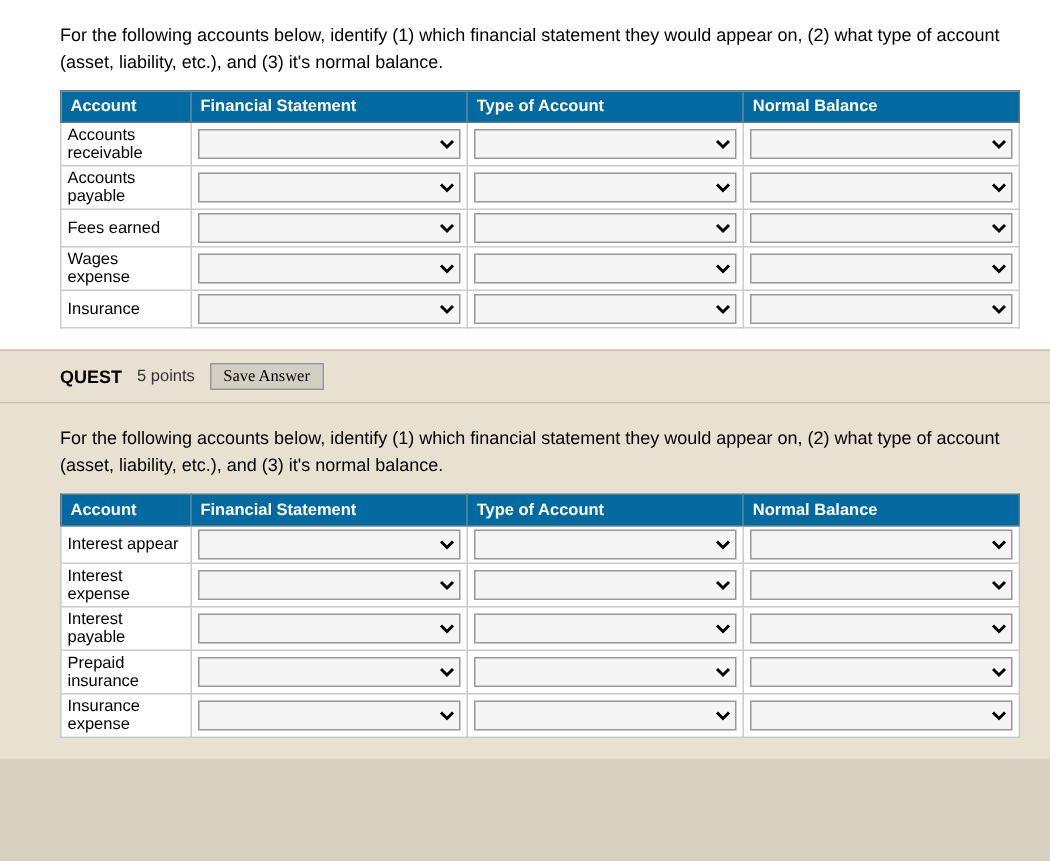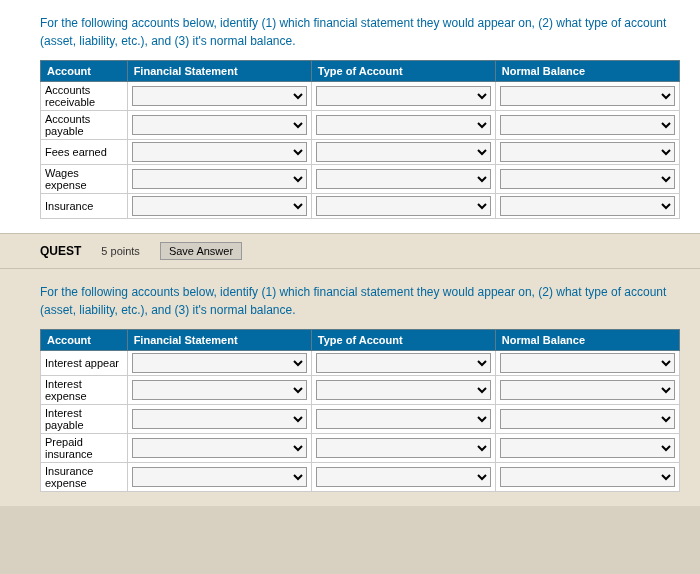--- a/index.html
+++ b/index.html
@@ -15,21 +15,21 @@
       margin: 0;
       padding: 14px 20px 14px 40px;
     }
     .question-block.shaded {
       background: #e8e0d0;
     }
     .question-text {
       font-size: 12px;
       line-height: 1.5;
       margin-bottom: 10px;
-      color: #0369a1;
+      color: #000000;
     }
     table {
       border-collapse: collapse;
       width: 100%;
       font-size: 11px;
     }
     thead tr {
       background: #0369a1;
       color: #fff;
     }
@@ -63,38 +63,39 @@
       border: 1px solid #999;
       background: #f5f5f5;
       padding: 1px 2px;
       appearance: auto;
     }
     .quest-header {
       background: #e8e0d0;
       padding: 8px 20px 8px 40px;
       display: flex;
       align-items: center;
-      gap: 20px;
+      gap: 10px;
       border-top: 1px solid #c8c0b0;
       border-bottom: 1px solid #c8c0b0;
     }
     .quest-label {
       font-weight: bold;
       font-size: 12px;
     }
     .points-label {
       font-size: 11px;
       color: #333;
     }
     .save-btn {
       background: #d4cfc5;
       border: 1px solid #999;
       padding: 2px 8px;
       font-size: 11px;
       cursor: pointer;
+      font-family: Liberation Serif, serif;
     }
     .top-question {
       background: #fff;
       padding: 14px 20px 14px 40px;
     }
   </style>
 </head>
 <body>
 
 <div class="top-question">

